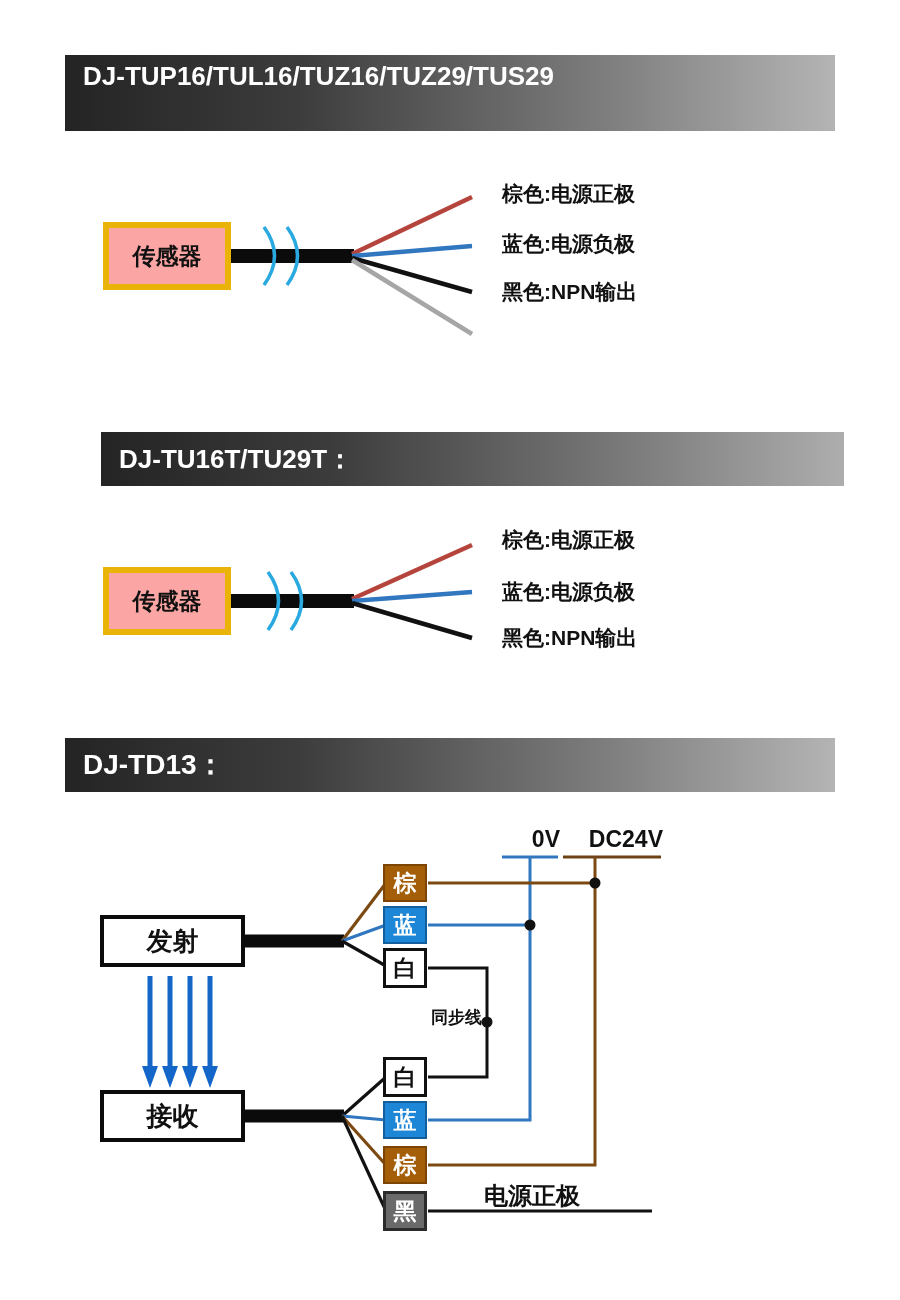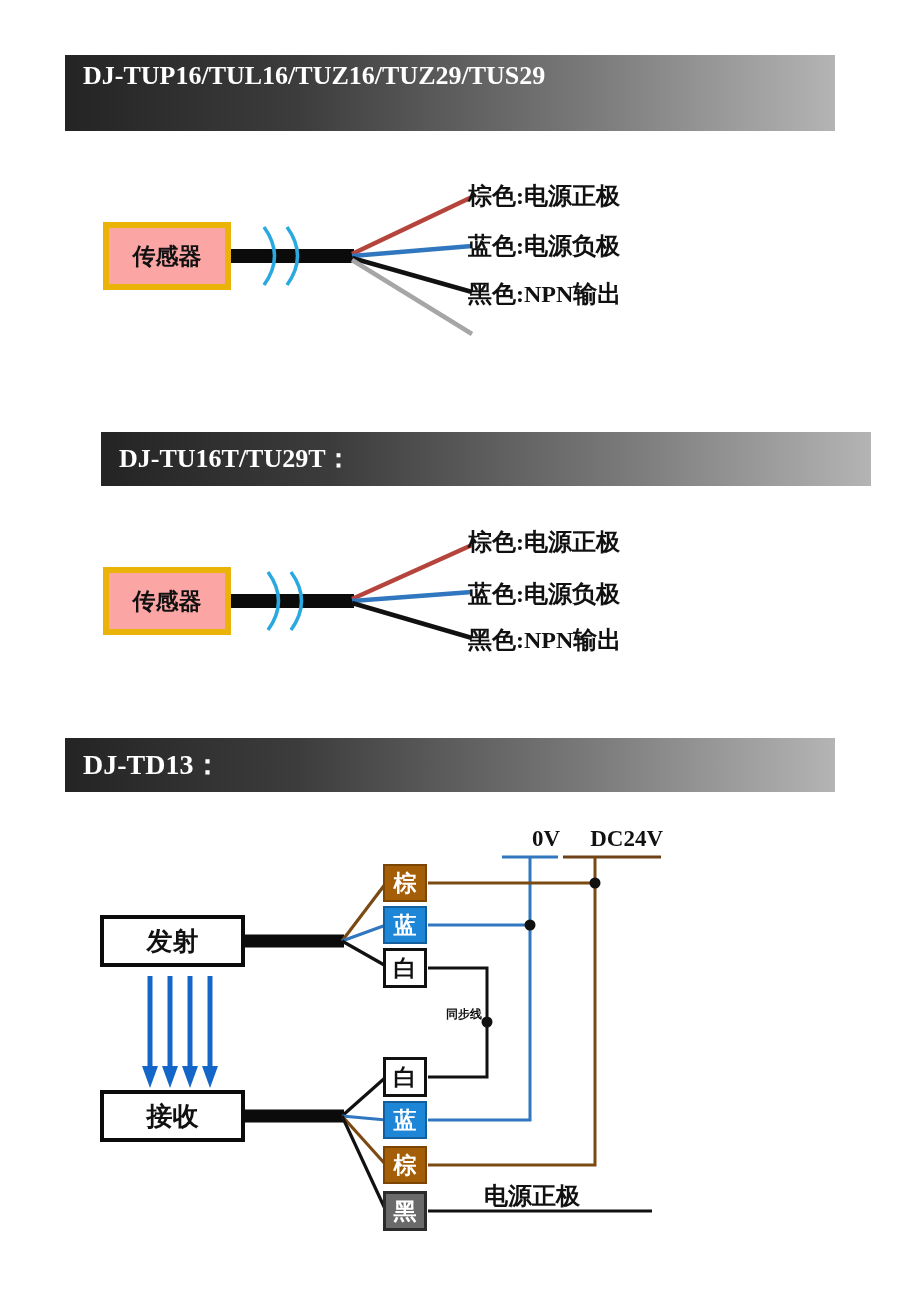--- a/index.html
+++ b/index.html
@@ -1,18 +1,18 @@
 <!DOCTYPE html>
 <html><head>
 <meta charset="utf-8">
 <style>
   html,body { margin:0; padding:0; background:#fff; }
   .page {
     position:relative; width:844px; height:1300px; background:#ffffff;
-    font-family:Liberation Serif, serif; overflow:hidden; color:#111;padding-left:36px;
+    font-family:Liberation Sans, sans-serif; overflow:hidden; color:#111;
   }
   .banner {
     position:absolute; left:65px; width:770px; box-sizing:border-box;
     background:linear-gradient(90deg,#242424 0%,#3c3c3c 30%,#7d7d7d 70%,#b4b4b4 100%);
     color:#fff; font-weight:bold; padding-left:18px;
   }
   .banner-1 { top:55px; height:76px; padding-top:4px; }
   .banner-1 .banner-line { font-size:26px; line-height:34px; white-space:nowrap; }
   .banner-2 { top:432px; height:54px; line-height:54px; font-size:26px; white-space:nowrap;margin-left:36px; }
   .banner-3 { top:738px; height:54px; line-height:54px; font-size:28px; white-space:nowrap; }
@@ -25,23 +25,23 @@
   .sensor-box {
     position:absolute; left:103px; width:128px; height:68px; box-sizing:border-box;
     border:6px solid #eab308; background:#fca5a5; display:flex; align-items:center; justify-content:center;
     font-size:23px; font-weight:bold;
   }
   .main-box {
     position:absolute; left:100px; width:145px; height:52px; box-sizing:border-box;
     border:4px solid #0b0b0b; background:#fff; display:flex; align-items:center; justify-content:center;
     font-size:26px; font-weight:bold;
   }
-  .wire-label { position:absolute; left:468px; font-size:24px; font-weight:bold; white-space:nowrap; }
+  .wire-label { position:absolute; left:502px; font-size:21px; font-weight:bold; white-space:nowrap; }
   .rail-label { position:absolute; font-size:23px; font-weight:bold; text-align:right; white-space:nowrap; }
-  .small-label { position:absolute; font-size:12px; font-weight:bold; white-space:nowrap; }
+  .small-label { position:absolute; font-size:17px; font-weight:bold; white-space:nowrap; }
   .signal-label { position:absolute; left:484px; top:1180px; font-size:24px; font-weight:bold; white-space:nowrap; }
 
   .term {
     position:absolute; left:383px; width:44px; box-sizing:border-box;
     display:flex; align-items:center; justify-content:center; font-size:23px; font-weight:bold;
   }
   .term-brown { background:#a35e07; color:#fff; border:2px solid #7c4503; height:38px; }
   .term-blue  { background:#1e86d6; color:#fff; border:2px solid #135f9e; height:38px; }
   .term-white { background:#fff; color:#111; border:3px solid #111; height:40px; }
   .term-black { background:#6a6a6a; color:#fff; border:3px solid #2b2b2b; height:40px; }

